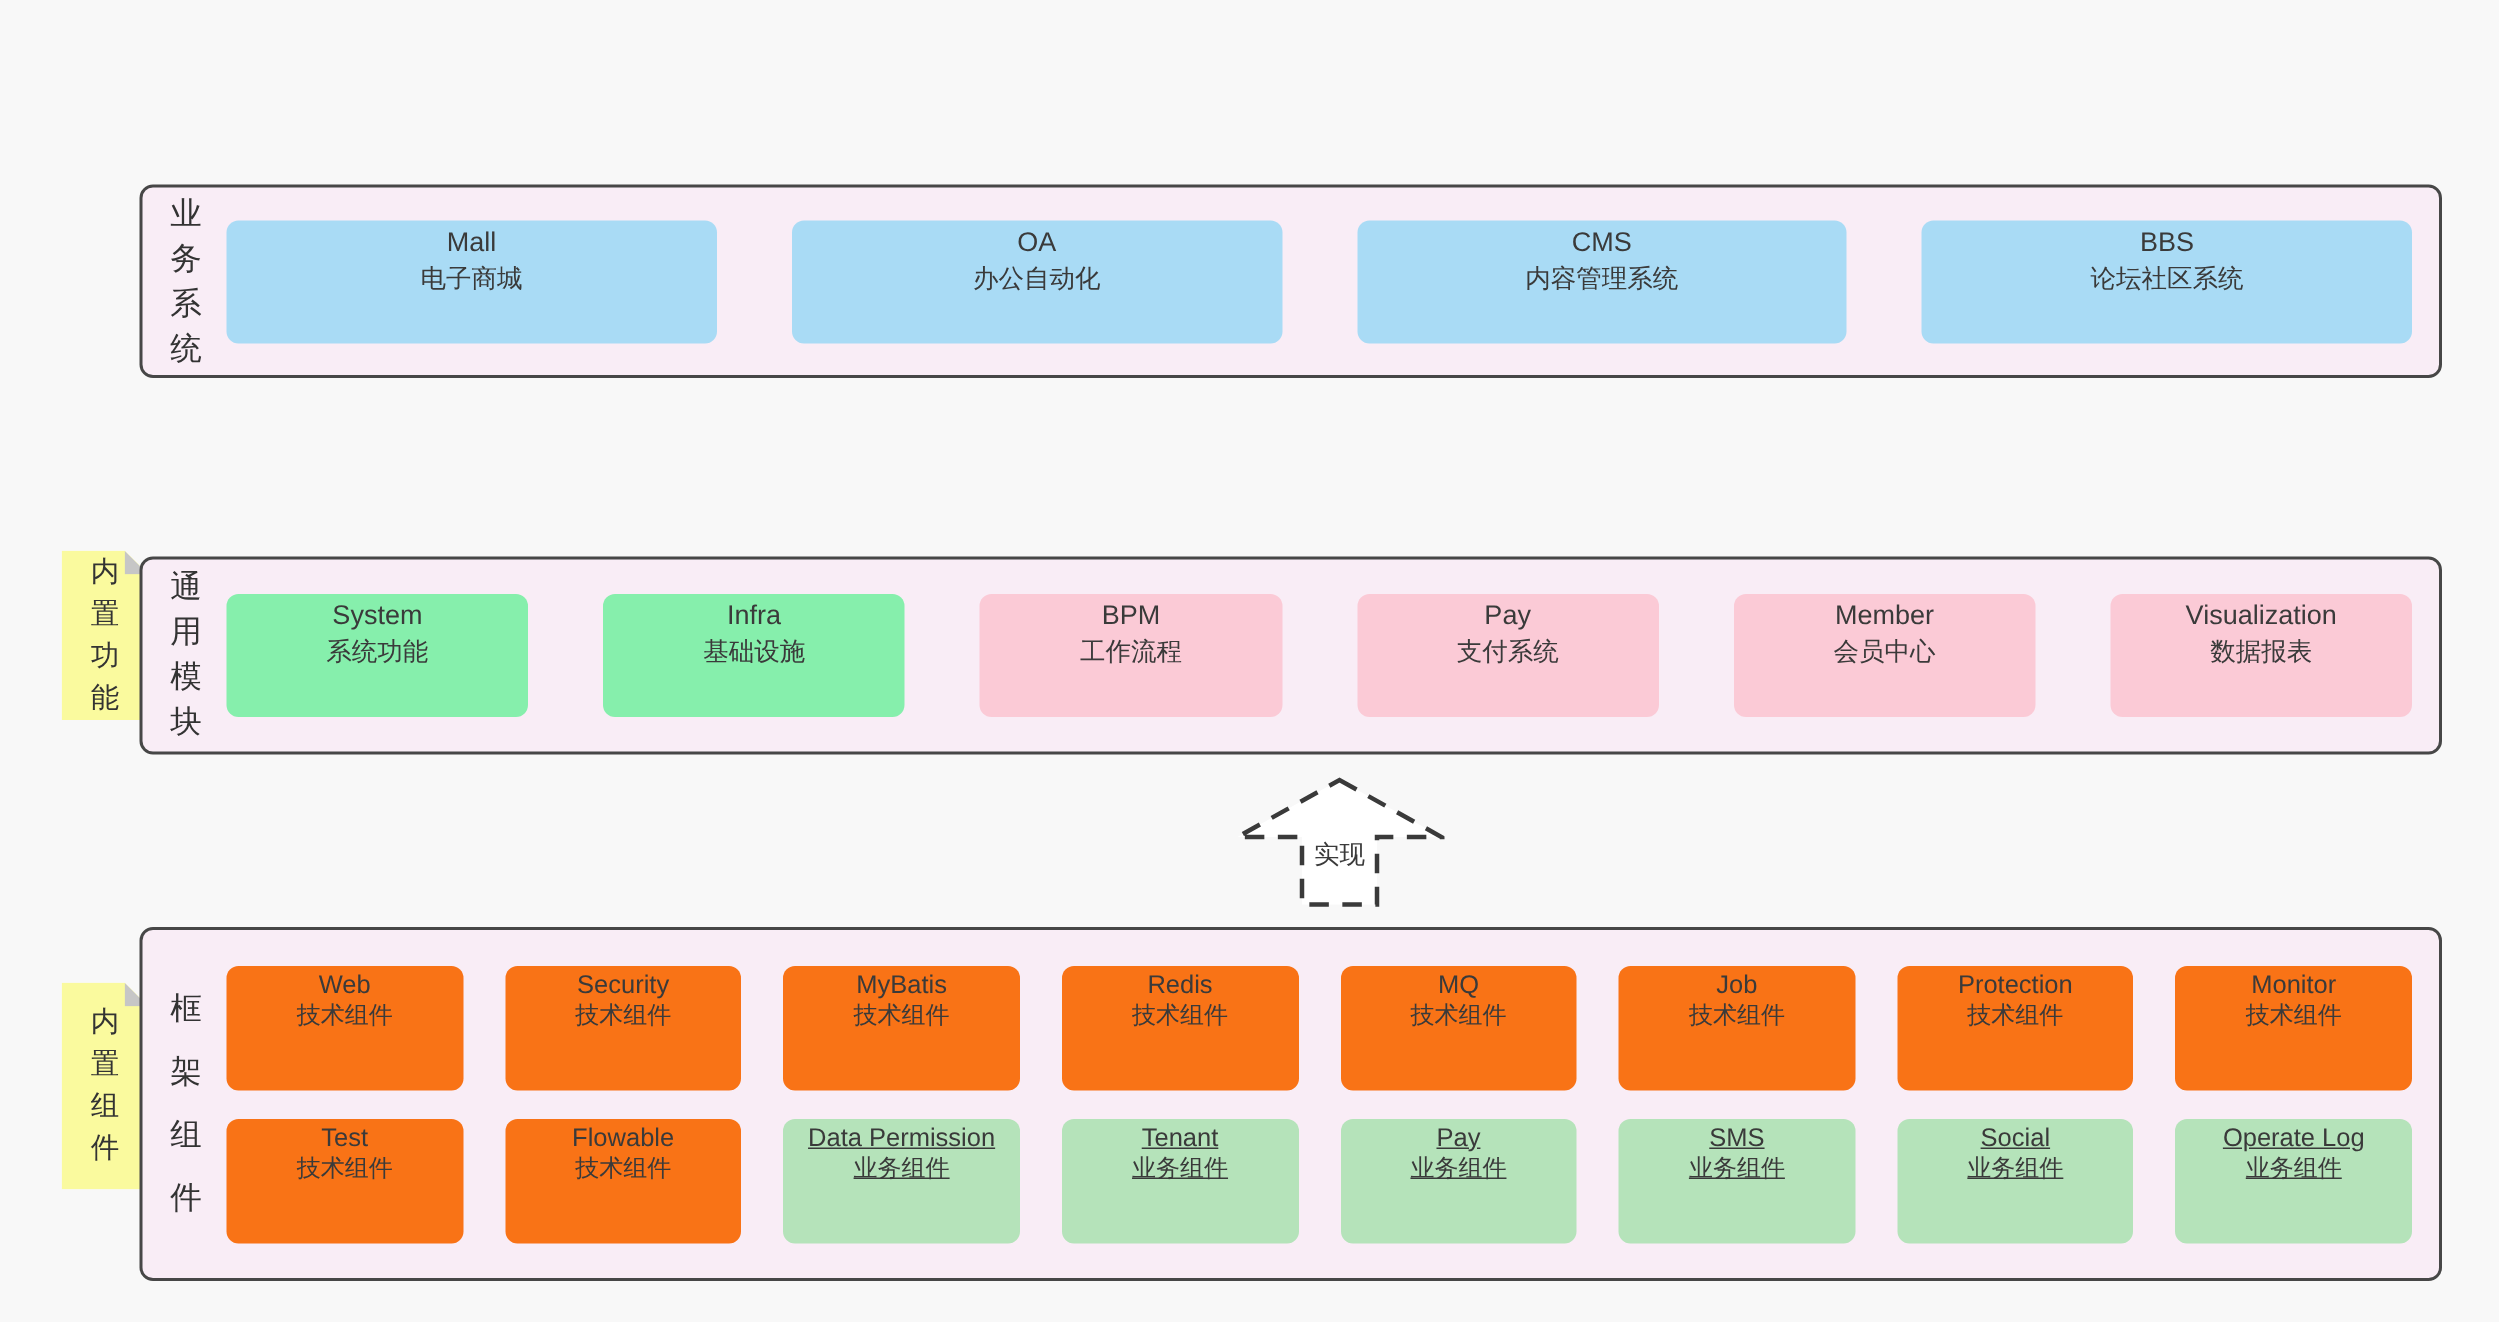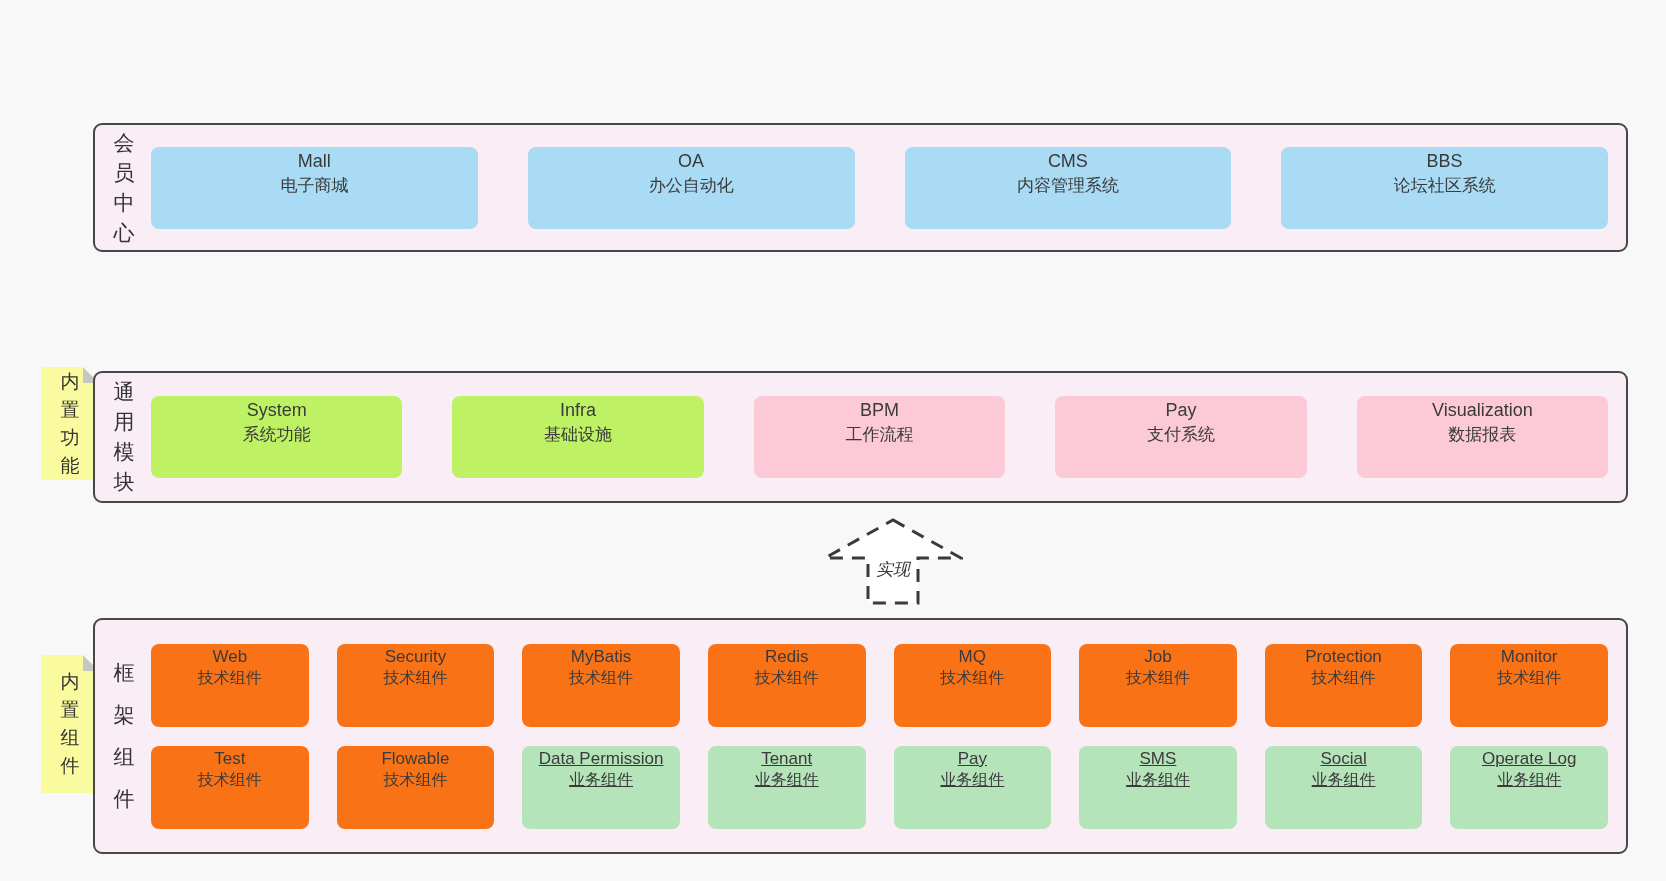--- a/index.html
+++ b/index.html
@@ -36,21 +36,21 @@
     text-align:center; line-height:1.4; padding:2px 6px;
   }
   .boxes-row .box { flex:1; }
   .boxes-grid .box { height:83px; line-height:1.3; }
   .box .en { font-size:18px; }
   .box .zh { font-size:17px; }
   .boxes-grid .box .en { font-size:17px; }
   .boxes-grid .box .zh { font-size:16px; }
 
   .blue       { background:#a9dbf5; }
-  .red        { background:#bef264; }
+  .red        { background:#86efac; }
   .pink       { background:#fbcad6; }
   .green      { background:#f97316; }
   .lightgreen { background:#b5e3ba;text-decoration:underline; }
 
   
   .sticky {
     position:absolute; left:41px; width:58px; background:#fafa9e; z-index:1;
     clip-path:polygon(0 0, calc(100% - 16px) 0, 100% 16px, 100% 100%, 0 100%);
     display:flex; align-items:center; justify-content:center;
   }
@@ -61,21 +61,21 @@
     clip-path:polygon(0 0, 100% 100%, 0 100%);
   }
   .sticky-text {
     width:20px; font-size:19px; color:#333; text-align:center;
     word-break:break-all; line-height:28px;
   }
 
   
   .arrow { position:absolute; width:140px; height:87px; z-index:3; }
   .arrow-1 { left:807px; top:271px; }
-  .arrow-2 { left:823px; top:518px;font-style:italic; }
+  .arrow-2 { left:823px; top:518px; }
   .arrow svg { display:block; width:140px; height:87px; }
   .arrow-label {
     position:absolute; left:0; top:40px; width:100%;
     text-align:center; font-size:17px; color:#3a3a3a;
   }
 </style>
 </head>
 <body>
 
 <div id="canvas">
@@ -83,21 +83,21 @@
   <div class="sticky sticky-1">
     <div class="fold"></div>
     <div class="sticky-text">内置功能</div>
   </div>
   <div class="sticky sticky-2">
     <div class="fold"></div>
     <div class="sticky-text">内置组件</div>
   </div>
 
   <div class="band band-1">
-    <div class="band-label">会员中心</div>
+    <div class="band-label">业务系统</div>
     <div class="boxes-row">
       <div class="box blue">
         <div class="en">Mall</div>
         <div class="zh">电子商城</div>
       </div>
       <div class="box blue">
         <div class="en">OA</div>
         <div class="zh">办公自动化</div>
       </div>
       <div class="box blue">
@@ -125,20 +125,24 @@
       </div>
       <div class="box pink">
         <div class="en">BPM</div>
         <div class="zh">工作流程</div>
       </div>
       <div class="box pink">
         <div class="en">Pay</div>
         <div class="zh">支付系统</div>
       </div>
       <div class="box pink">
+        <div class="en">Member</div>
+        <div class="zh">会员中心</div>
+      </div>
+      <div class="box pink">
         <div class="en">Visualization</div>
         <div class="zh">数据报表</div>
       </div>
     </div>
   </div>
 
   <div class="arrow arrow-2">
     <svg viewBox="0 0 140 87">
       <polygon points="70,2 138,40 95,40 95,85 45,85 45,40 2,40" fill="#ffffff" stroke="#3a3a3a" stroke-width="3" stroke-dasharray="13 9"></polygon>
     </svg>

